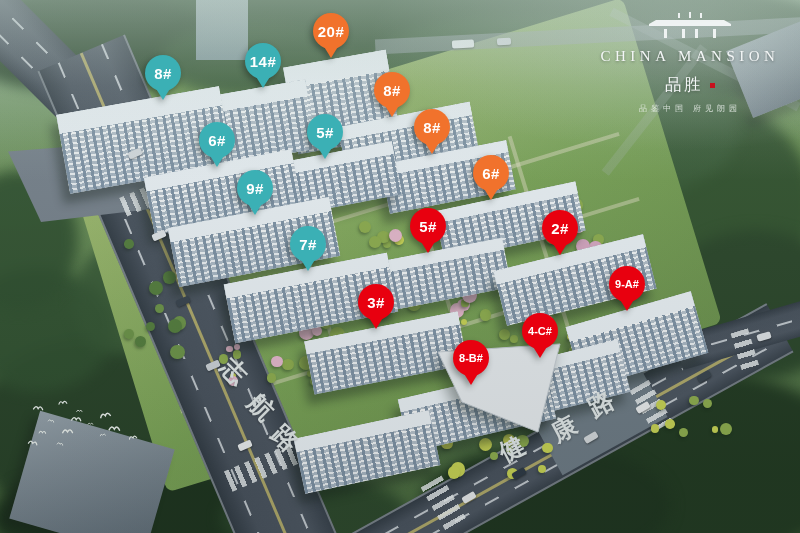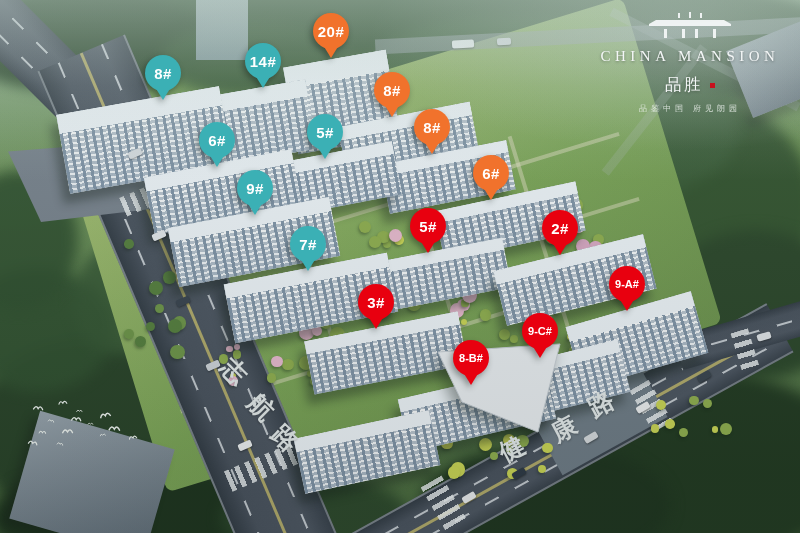--- a/index.html
+++ b/index.html
@@ -416,20 +416,20 @@
     </div>
     <div class="pin small" style="left: 627px; top: 311px;">
       <div class="pin-head" style="background: rgb(232, 0, 15);">9-A#</div>
       <div class="pin-tail" style="border-top-color: rgb(232, 0, 15);"></div>
     </div>
     <div class="pin" style="left: 376px; top: 329px;">
       <div class="pin-head" style="background: rgb(232, 0, 15);">3#</div>
       <div class="pin-tail" style="border-top-color: rgb(232, 0, 15);"></div>
     </div>
     <div class="pin small" style="left: 540px; top: 358px;">
-      <div class="pin-head" style="background: rgb(232, 0, 15);">9-C#</div>
+      <div class="pin-head" style="background: rgb(232, 0, 15);">4-C#</div>
       <div class="pin-tail" style="border-top-color: rgb(232, 0, 15);"></div>
     </div>
     <div class="pin small" style="left: 471px; top: 385px;">
       <div class="pin-head" style="background: rgb(232, 0, 15);">8-B#</div>
       <div class="pin-tail" style="border-top-color: rgb(232, 0, 15);"></div>
     </div>
   </div>
 
 </body></html>

